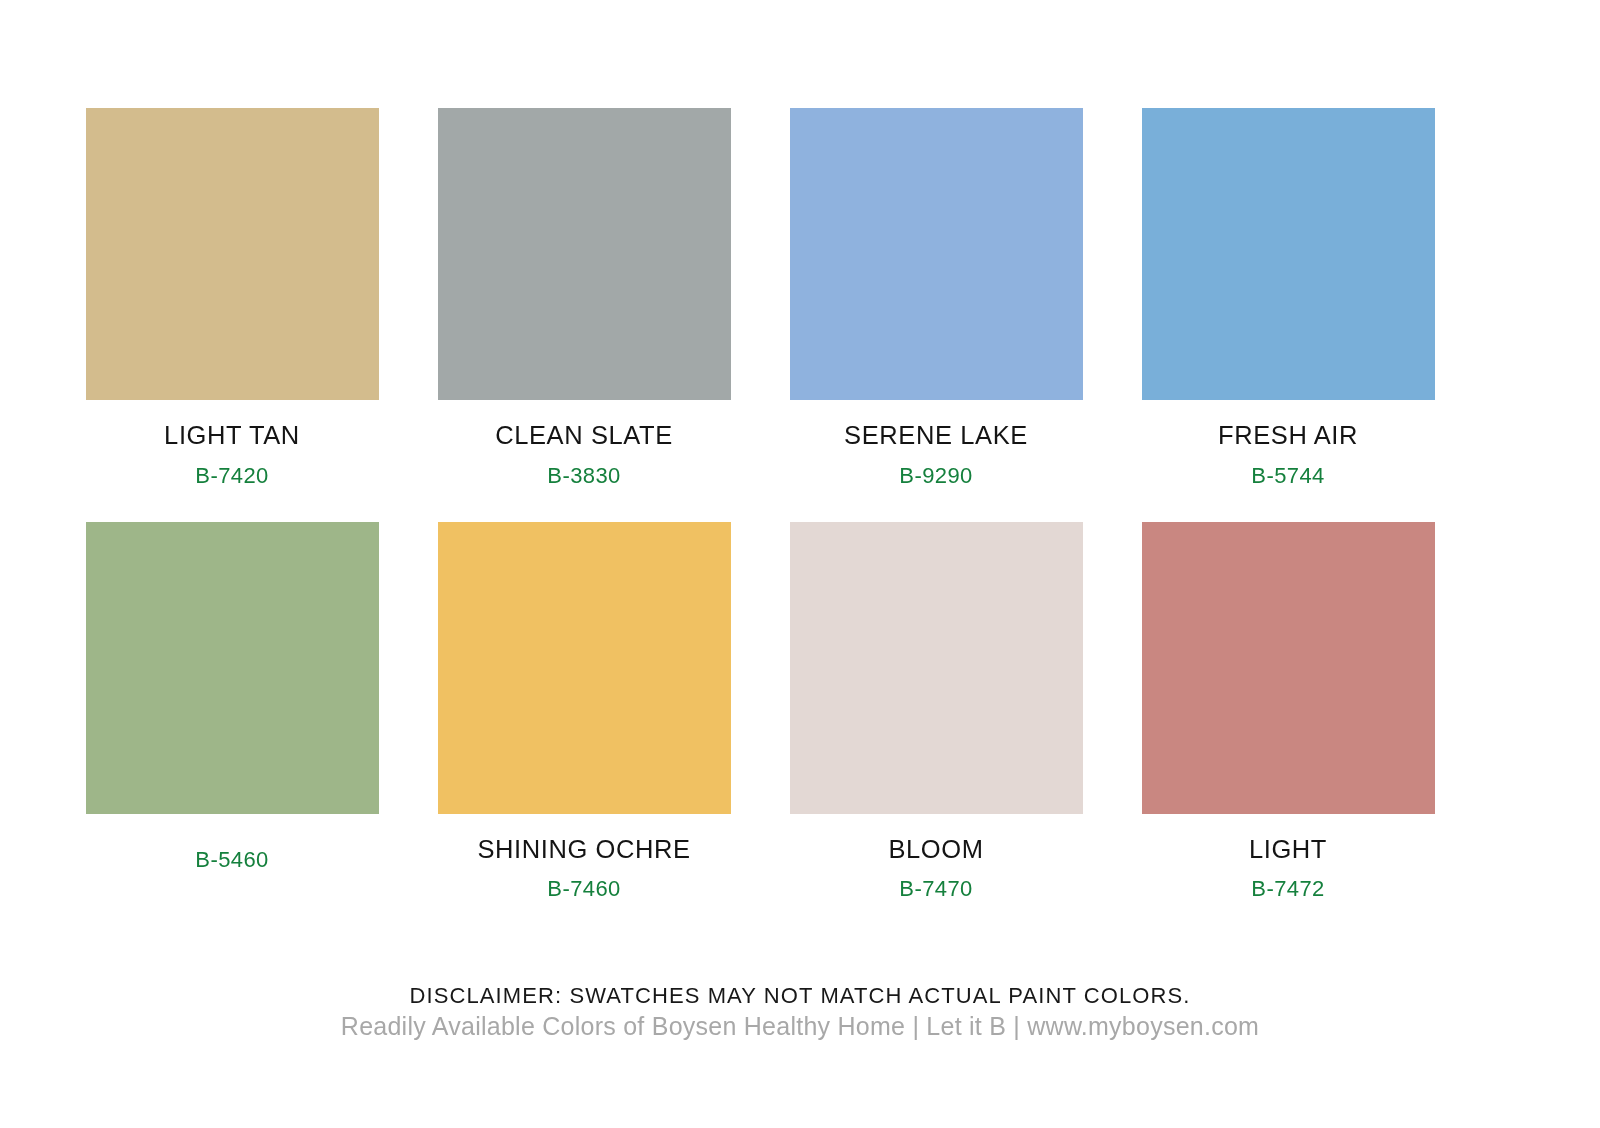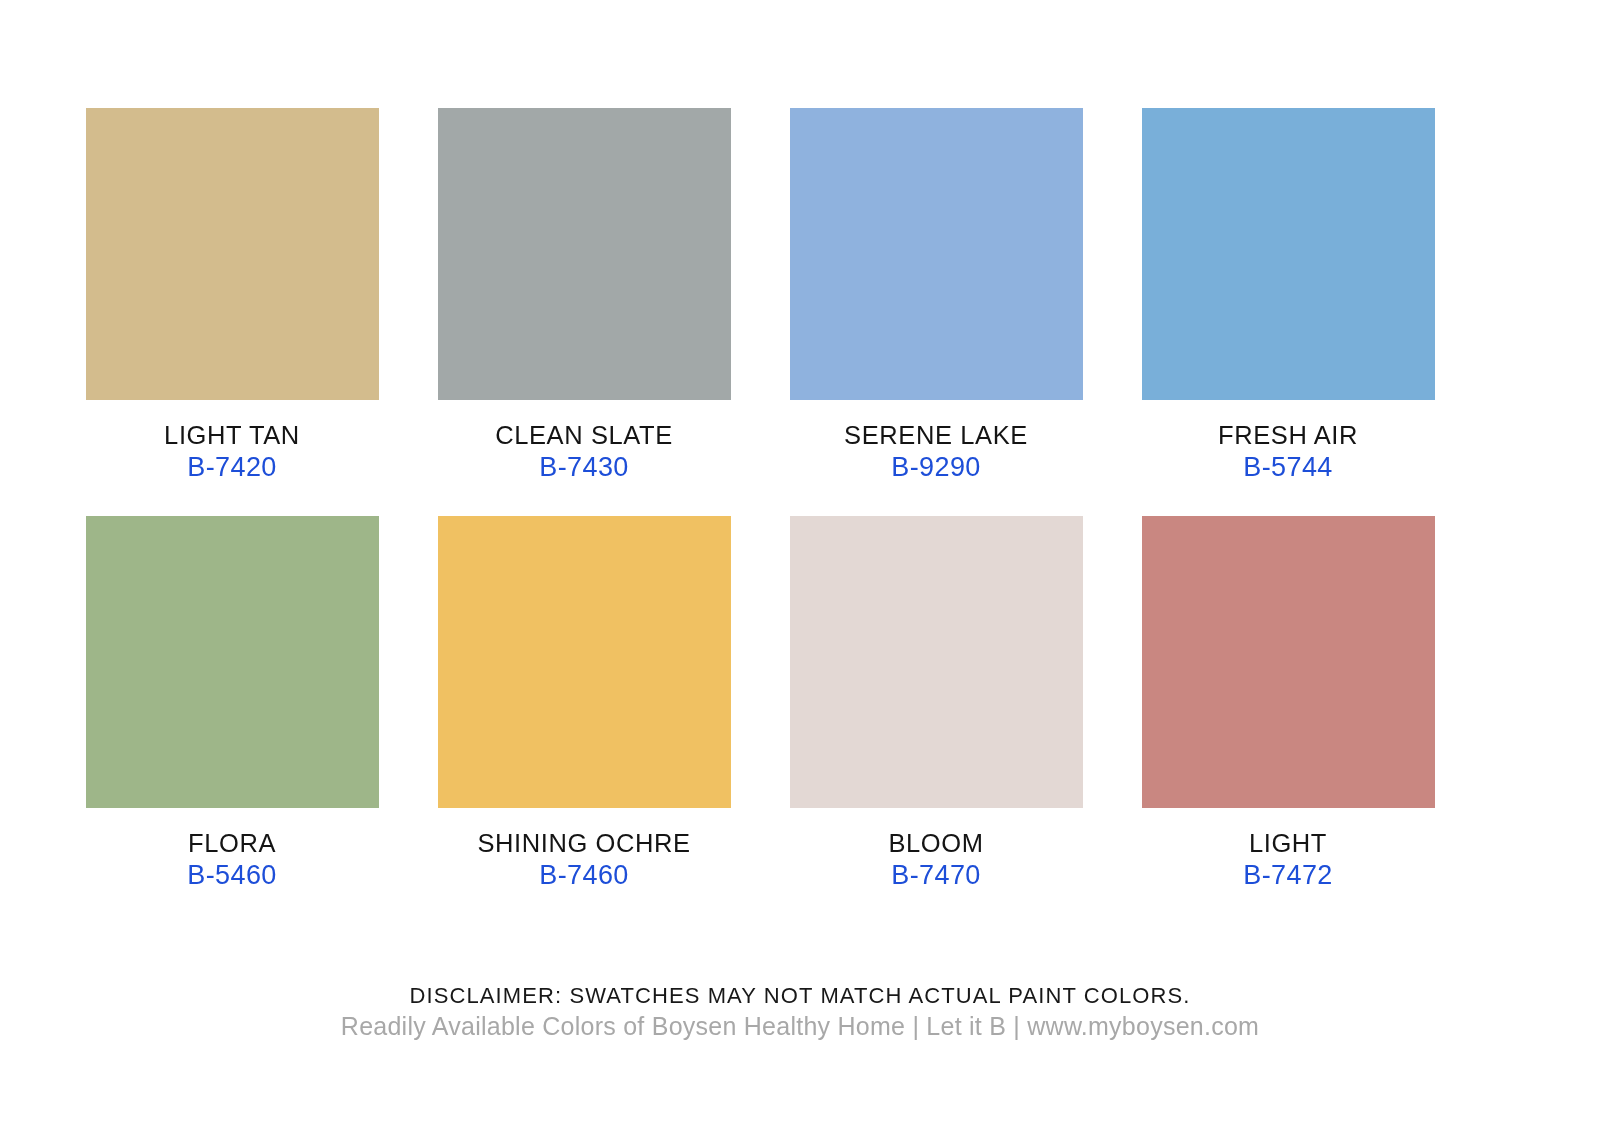--- a/index.html
+++ b/index.html
@@ -63,26 +63,26 @@
     font-size: 25.5px;
     letter-spacing: 0.6px;
     font-weight: 400;
     color: #141414;
     line-height: 1.17;
     white-space: nowrap;
   }
 
   .swatch-code {
     display: block;
-    font-size: 27px;
+    font-size: 22px;
     letter-spacing: 0.4px;
     font-weight: 400;
-    color: #1d4ed8;
+    color: #15803d;
     line-height: 1.17;
-    margin-top: 1px;
+    margin-top: 12px;
     white-space: nowrap;
   }
 
   
   .footer {
     position: absolute;
     left: 0;
     top: 982px;
     width: 1600px;
     text-align: center;
@@ -118,21 +118,21 @@
       <div class="swatch-caption">
         <span class="swatch-name">LIGHT TAN</span>
         <span class="swatch-code">B-7420</span>
       </div>
     </div>
 
     <div class="swatch-cell">
       <div class="swatch-chip" style="background-color: rgb(162, 168, 168);"></div>
       <div class="swatch-caption">
         <span class="swatch-name">CLEAN SLATE</span>
-        <span class="swatch-code">B-7430</span>
+        <span class="swatch-code">B-3830</span>
       </div>
     </div>
 
     <div class="swatch-cell">
       <div class="swatch-chip" style="background-color: rgb(143, 178, 222);"></div>
       <div class="swatch-caption">
         <span class="swatch-name">SERENE LAKE</span>
         <span class="swatch-code">B-9290</span>
       </div>
     </div>
@@ -141,21 +141,20 @@
       <div class="swatch-chip" style="background-color: rgb(121, 175, 217);"></div>
       <div class="swatch-caption">
         <span class="swatch-name">FRESH AIR</span>
         <span class="swatch-code">B-5744</span>
       </div>
     </div>
 
     <div class="swatch-cell">
       <div class="swatch-chip" style="background-color: rgb(158, 182, 137);"></div>
       <div class="swatch-caption">
-        <span class="swatch-name">FLORA</span>
         <span class="swatch-code">B-5460</span>
       </div>
     </div>
 
     <div class="swatch-cell">
       <div class="swatch-chip" style="background-color: rgb(240, 193, 98);"></div>
       <div class="swatch-caption">
         <span class="swatch-name">SHINING OCHRE</span>
         <span class="swatch-code">B-7460</span>
       </div>

